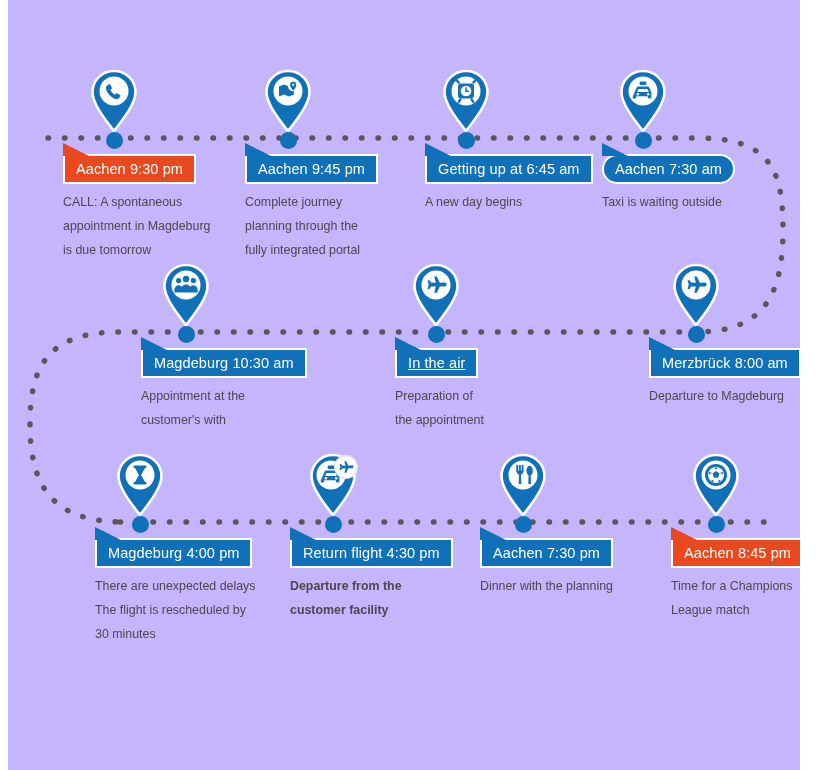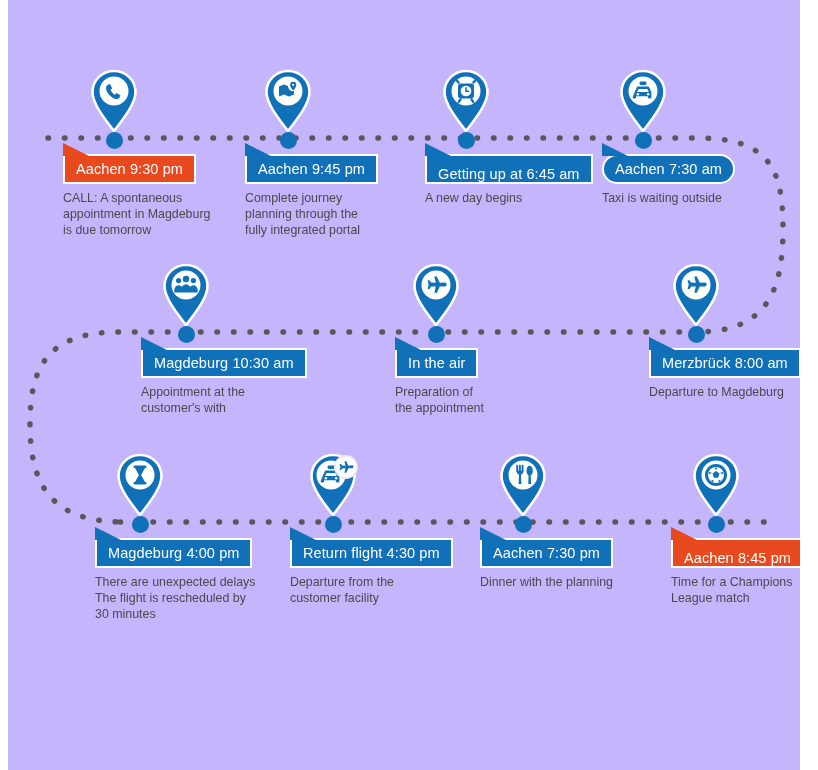--- a/index.html
+++ b/index.html
@@ -65,21 +65,21 @@
     border-bottom:13px solid #1070b8;
     border-right:26px solid transparent;
   }
   .flag.orange .tab{border-bottom-color:#e8491f;}
 
   .caption{
     position:absolute;
     top:120px;
     color:#4a4a4a;
     font-size:12.4px;
-    line-height:16px;
+    line-height:24px;
     white-space:pre-line;
   }
 
   
 </style>
 </head>
 <body>
 
 <div id="canvas">
 
@@ -137,21 +137,21 @@
         <path d="M23 1 C11 1 1.5 10.3 1.5 22 C1.5 33 12 47 23 61 C34 47 44.5 33 44.5 22 C44.5 10.3 35 1 23 1 Z" fill="#1070b8" stroke="#ffffff" stroke-width="2.6"></path>
         <circle cx="23" cy="21" r="14.5" fill="#ffffff"></circle>
         <rect x="15" y="13.5" width="16" height="15" rx="3" fill="#1070b8"></rect>
         <circle cx="23" cy="21" r="5.3" fill="#ffffff"></circle>
         <path d="M23 17.8 v3.4 h2.6" stroke="#1070b8" stroke-width="1.5" fill="none" stroke-linecap="round"></path>
         <path d="M15.6 12.6 l-1.8 -2.2 M30.4 12.6 l1.8 -2.2" stroke="#1070b8" stroke-width="2.4" stroke-linecap="round"></path>
         <path d="M17.5 29.4 l-1.6 2.3 M28.5 29.4 l1.6 2.3" stroke="#1070b8" stroke-width="2.4" stroke-linecap="round"></path>
       </svg>
     </div>
     <div class="dot"></div>
-    <div class="flag" style="left:-18px;align-items:flex-end;">
+    <div class="flag" style="left:-18px;">
       <span class="tab"></span>
       <span>Getting up at 6:45 am</span>
     </div>
     <div class="caption" style="left:-18px;width:185px;">A new day begins</div>
   </div>
 
   <div class="node" style="left:612px;top:70px;">
     <div class="pin">
       <svg viewBox="0 0 46 62">
         <path d="M23 1 C11 1 1.5 10.3 1.5 22 C1.5 33 12 47 23 61 C34 47 44.5 33 44.5 22 C44.5 10.3 35 1 23 1 Z" fill="#1070b8" stroke="#ffffff" stroke-width="2.6"></path>
@@ -196,21 +196,21 @@
 
   <div class="node" style="left:405px;top:264px;">
     <div class="pin">
       <svg viewBox="0 0 46 62">
         <path d="M23 1 C11 1 1.5 10.3 1.5 22 C1.5 33 12 47 23 61 C34 47 44.5 33 44.5 22 C44.5 10.3 35 1 23 1 Z" fill="#1070b8" stroke="#ffffff" stroke-width="2.6"></path>
         <circle cx="23" cy="21" r="14.5" fill="#ffffff"></circle>
         <path d="M31.8 18.6 c1.0 0 1.9 0.9 1.9 1.9 c0 1.0 -0.9 1.9 -1.9 1.9 l-5.0 0.1 l-3.0 6.2 h-2.5 l1.5 -6.2 l-4.6 0.1 l-1.7 2.3 h-1.9 l1.1 -4.3 l-1.1 -4.3 h1.9 l1.7 2.3 l4.6 0.1 l-1.5 -6.2 h2.5 l3.0 6.2 z" fill="#1070b8"></path>
       </svg>
     </div>
     <div class="dot"></div>
-    <div class="flag" style="left:-18px;">
+    <div class="flag" style="left:-18px;text-decoration:underline;">
       <span class="tab"></span>
       <span>In the air</span>
     </div>
     <div class="caption" style="left:-18px;width:185px;">Preparation of
 the appointment</div>
   </div>
 
   <div class="node" style="left:665px;top:264px;">
     <div class="pin">
       <svg viewBox="0 0 46 62">
@@ -259,21 +259,21 @@
         <circle cx="26.2" cy="24.3" r="1.25" fill="#ffffff"></circle>
         <circle cx="36" cy="13" r="11.2" fill="#ffffff" stroke="#e8e8e8" stroke-width="1.4"></circle>
         <path d="M42.0 11.2 c0.8 0 1.5 0.7 1.5 1.5 c0 0.8 -0.7 1.5 -1.5 1.5 l-3.6 0.1 l-2.2 4.5 h-1.8 l1.1 -4.5 l-3.3 0.1 l-1.2 1.7 h-1.4 l0.8 -3.1 l-0.8 -3.1 h1.4 l1.2 1.7 l3.3 0.1 l-1.1 -4.5 h1.8 l2.2 4.5 z" fill="#1070b8"></path>
       </svg>
     </div>
     <div class="dot"></div>
     <div class="flag" style="left:-20px;align-items:center;">
       <span class="tab"></span>
       <span>Return flight 4:30 pm</span>
     </div>
-    <div class="caption" style="left:-20px;width:190px;">Departure from the
+    <div class="caption" style="left:-20px;width:190px;font-weight:bold;">Departure from the
 customer facility</div>
   </div>
 
   <div class="node" style="left:492px;top:454px;">
     <div class="pin">
       <svg viewBox="0 0 46 62">
         <path d="M23 1 C11 1 1.5 10.3 1.5 22 C1.5 33 12 47 23 61 C34 47 44.5 33 44.5 22 C44.5 10.3 35 1 23 1 Z" fill="#1070b8" stroke="#ffffff" stroke-width="2.6"></path>
         <circle cx="23" cy="21" r="14.5" fill="#ffffff"></circle>
         <path d="M17.2 11.8 v5.0 M19.9 11.8 v5.0 M22.6 11.8 v5.0" stroke="#1070b8" stroke-width="1.9" stroke-linecap="round"></path>
         <path d="M16.4 16.4 h7.2 c0 2.6 -1.6 4.0 -2.6 4.3 l0.35 9.2 h-2.7 l0.35 -9.2 c-1.0 -0.3 -2.6 -1.7 -2.6 -4.3 z" fill="#1070b8"></path>
@@ -297,21 +297,21 @@
         <circle cx="23" cy="21" r="8.0" fill="#ffffff"></circle>
         <path d="M23 17.0 l3.5 2.6 l-1.35 4.2 h-4.3 l-1.35 -4.2 z" fill="#1070b8"></path>
         <path d="M23 12.9 l1.5 2.3 h-3.0 z" fill="#1070b8"></path>
         <path d="M30.4 17.9 l-0.9 2.6 l-2.4 -1.8 z" fill="#1070b8"></path>
         <path d="M15.6 17.9 l3.3 0.8 l-2.4 1.8 z" fill="#1070b8"></path>
         <path d="M18.0 26.8 l2.6 -1.0 l-0.5 2.8 z" fill="#1070b8"></path>
         <path d="M28.0 26.8 l-2.1 1.8 l-0.5 -2.8 z" fill="#1070b8"></path>
       </svg>
     </div>
     <div class="dot"></div>
-    <div class="flag orange" style="left:-22px;align-items:flex-end;">
+    <div class="flag orange" style="left:-22px;">
       <span class="tab"></span>
       <span>Aachen 8:45 pm</span>
     </div>
     <div class="caption" style="left:-22px;width:190px;">Time for a Champions
 League match</div>
   </div>
 
 </div>
 
 </body></html>

